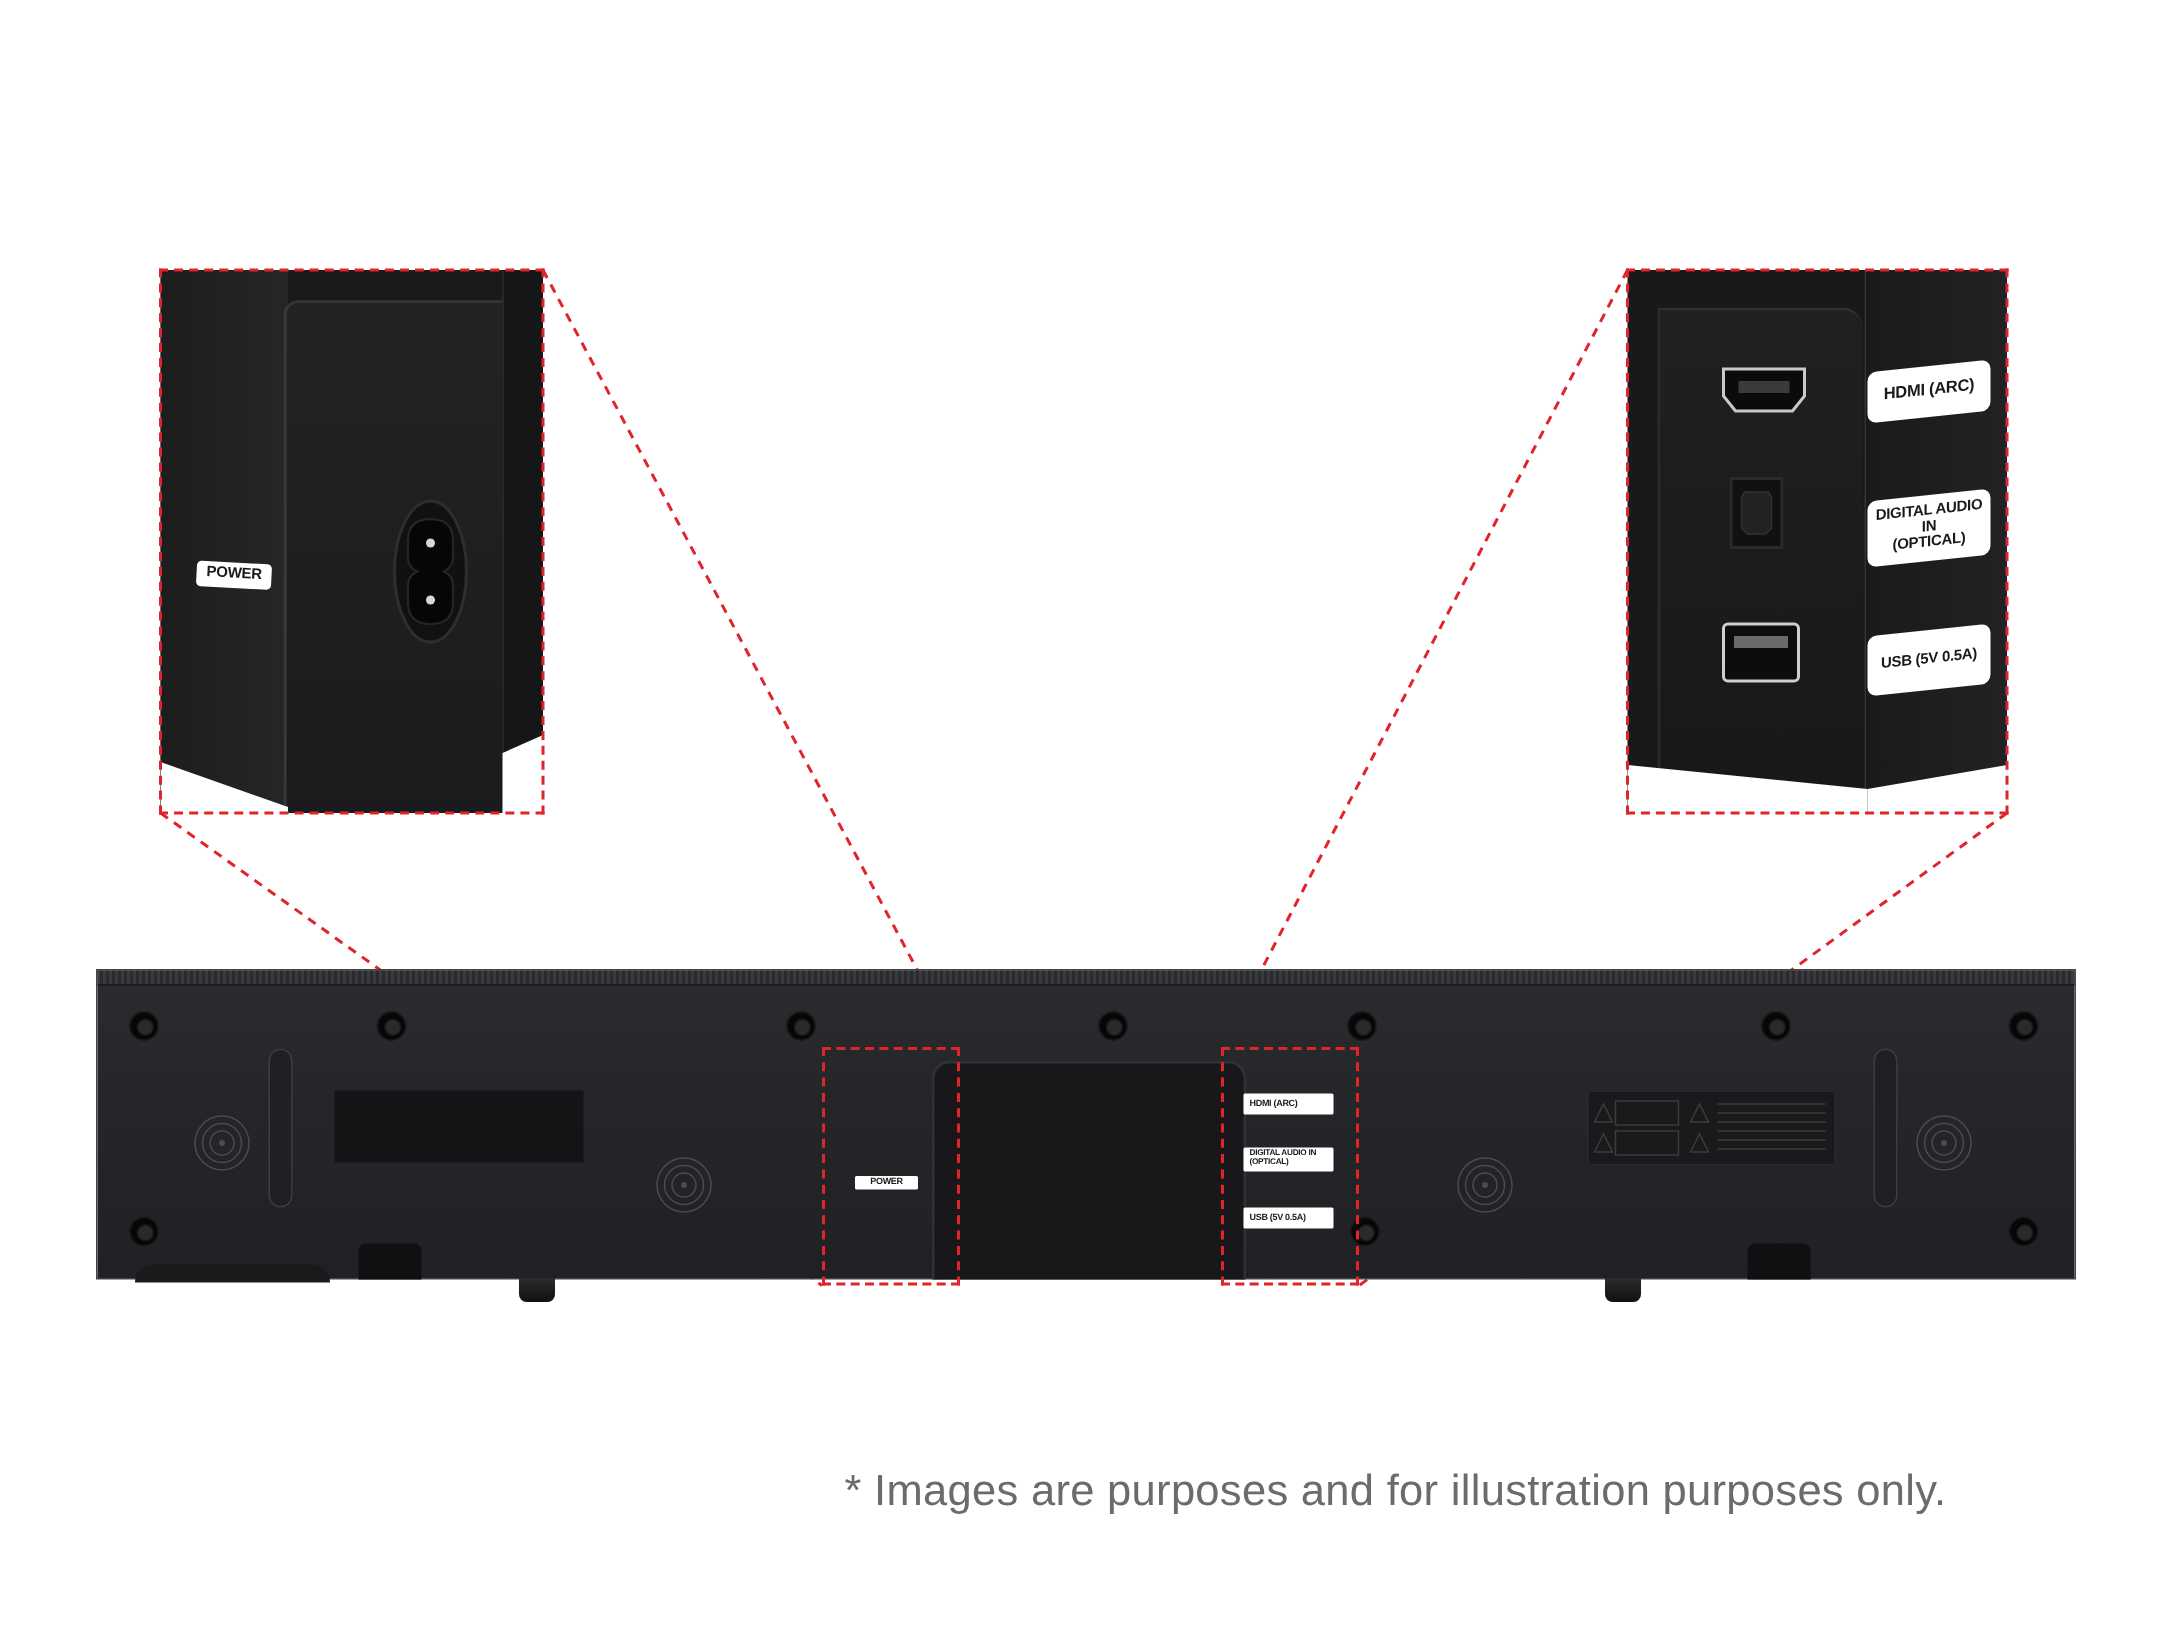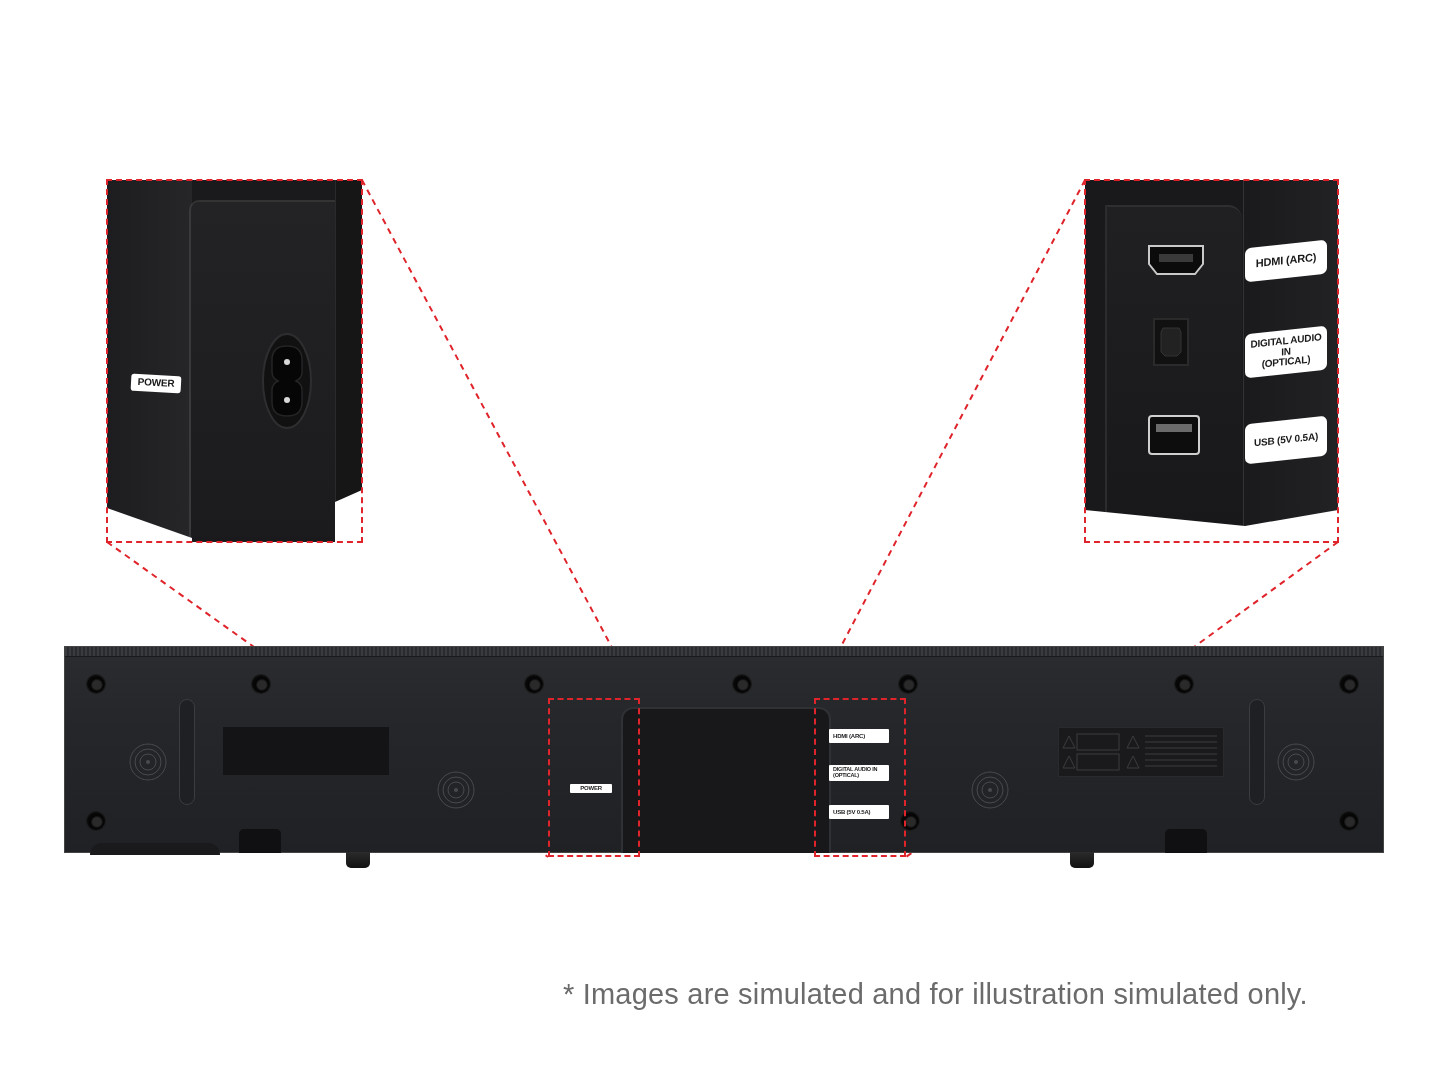--- a/index.html
+++ b/index.html
@@ -176,13 +176,13 @@
 (OPTICAL)</div>
   <div class="label" style="left:764px;top:158px;width:60px;height:14px;font-size:6px;border-radius:1px;justify-content:flex-start;padding-left:4px;box-sizing:border-box;">USB (5V 0.5A)</div>
 </div>
 
 <div class="leg" style="left:346px;top:852px"></div>
 <div class="leg" style="left:1070px;top:852px"></div>
 
 <div class="bar-zone" style="left:548px;top:698px;width:92px;height:159px;"></div>
 <div class="bar-zone" style="left:814px;top:698px;width:92px;height:159px;"></div>
 
-<div class="disclaimer">* Images are simulated and for illustration simulated only.</div>
+<div class="disclaimer">* Images are purposes and for illustration purposes only.</div>
 
 </body></html>

